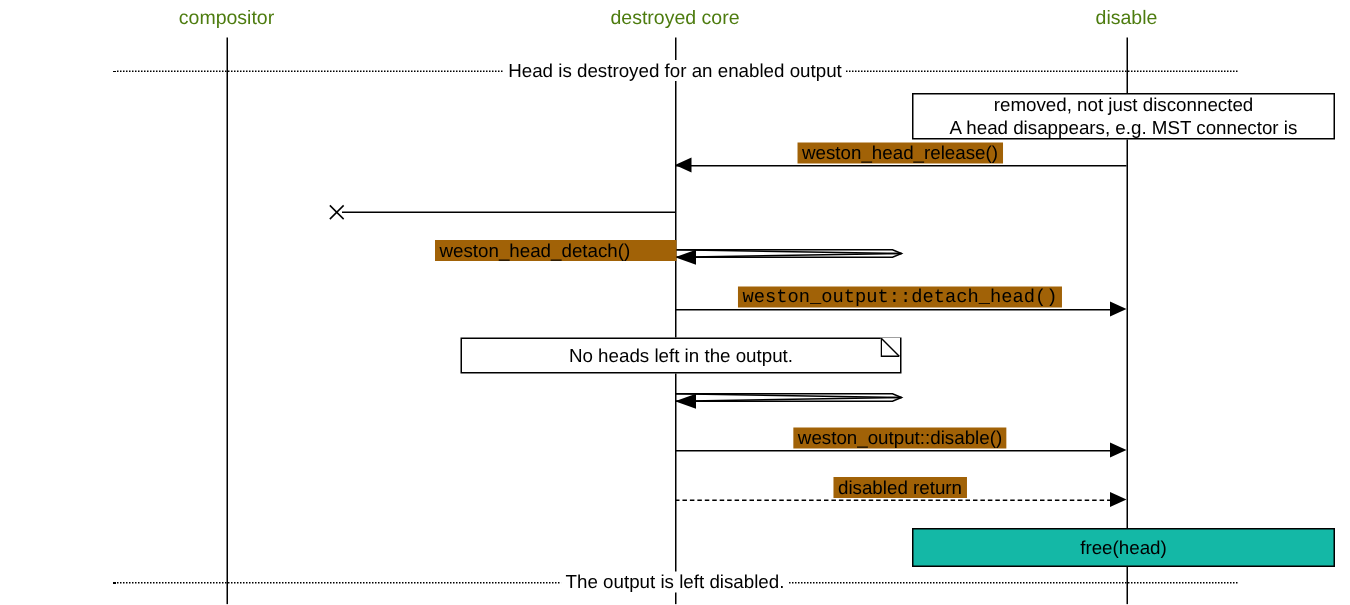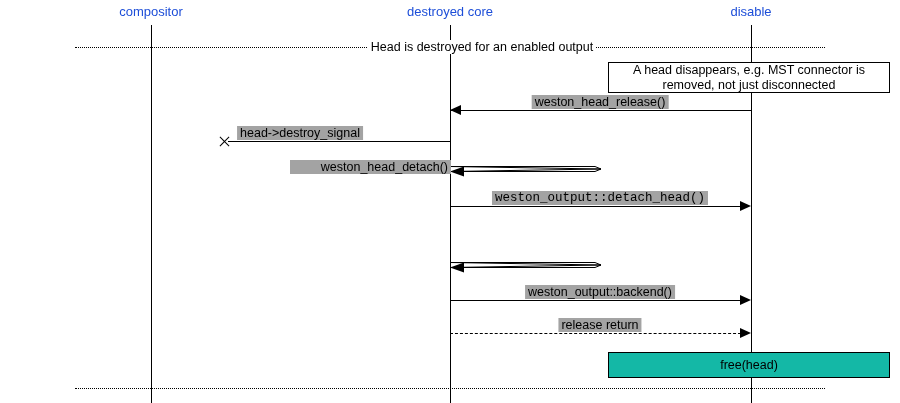--- a/index.html
+++ b/index.html
@@ -17,36 +17,35 @@
     height: 403px;
     background: #ffffff;
     overflow: hidden;
   }
   .lifeline-head {
     position: absolute;
     transform: translateX(-50%);
     white-space: nowrap;
     font-size: 13px;
     line-height: 16px;
-    color: #1d4ed8;
+    color: #4d7c0f;
   }
   .lifeline {
     position: absolute;
     width: 1px;
     background: #000;
   }
   .sep-label {
     position: absolute;
     transform: translate(-50%, -50%);
     background: #ffffff;
     padding: 0 3px;
     font-size: 12.5px;
     white-space: nowrap;
     line-height: 14px;
-    margin-left: 32px;
   }
   .sep-line {
     position: absolute;
     height: 0;
     border-top: 1px dotted #000;
   }
   .note {
     position: absolute;
     border: 1px solid #000;
     background: #ffffff;
@@ -85,21 +84,21 @@
     border-top: 5px solid transparent;
     border-bottom: 5px solid transparent;
     border-right: 11px solid #000;
   }
   .msg-label {
     position: absolute;
     transform: translateX(-50%);
     white-space: nowrap;
     font-size: 12.5px;
     line-height: 14px;
-    background: #a3a3a3;
+    background: #a16207;
     padding: 0 3px;
   }
   .msg-label.right-anchored {
     transform: none;
   }
   .selfcall {
     position: absolute;
   }
   .xmark {
     position: absolute;
@@ -137,66 +136,74 @@
   <div class="lifeline-head" style="left:751px; top:4px;">disable</div>
 
   <div class="lifeline" style="left:151px; top:25px; height:378px;"></div>
   <div class="lifeline" style="left:450px; top:25px; height:378px;"></div>
   <div class="lifeline" style="left:751px; top:25px; height:378px;"></div>
 
   <div class="sep-line" style="left:75px; top:47px; width:750px;"></div>
   <div class="sep-label" style="left:450px; top:47px;">Head is destroyed for an enabled output</div>
 
   <div class="note" style="left:608px; top:62px; width:282px; height:31px; flex-direction:column;">
+    <span>removed, not just disconnected</span>
     <span>A head disappears, e.g. MST connector is</span>
-    <span>removed, not just disconnected</span>
   </div>
 
   <div class="msg-line" style="left:450px; top:110px; width:301px;"></div>
   <div class="arrowhead-left" style="left:450px; top:105px;"></div>
   <div class="msg-label" style="left:600px; top:95px;">weston_head_release()</div>
 
   <div class="msg-line" style="left:228px; top:141px; width:222px;"></div>
   <div class="xmark" style="left:218px; top:135px; width:13px; height:13px;">
       <i></i>
       <i></i>
     </div>
-  <div class="msg-label" style="left:300px; top:126px;">head-&gt;destroy_signal</div>
 
   <div class="selfcall" style="left:450px; top:160px;">
     <svg width="160" height="24" viewBox="0 0 160 24">
       <polyline points="0.5,6.5 145,6.5 151,9 145,11.5 0.5,11.5" fill="none" stroke="#000" stroke-width="1"></polyline>
       <line x1="0.5" y1="6.5" x2="151" y2="9" stroke="#000" stroke-width="1"></line>
       <line x1="151" y1="9" x2="0.5" y2="11.5" stroke="#000" stroke-width="1"></line>
       <polygon points="0,11.5 14,6.5 14,16.5" fill="#000"></polygon>
     </svg>
   </div>
-  <div class="msg-label right-anchored" style="left:290px; top:160px; width:155px; text-align:right;">weston_head_detach()</div>
+  <div class="msg-label right-anchored" style="left:290px; top:160px; width:155px; text-align:left;">weston_head_detach()</div>
 
   <div class="msg-line" style="left:450px; top:206px; width:296px;"></div>
   <div class="arrowhead-right" style="left:740px; top:201px;"></div>
   <div class="msg-label" style="left:600px; top:191px;font-family:Liberation Mono, monospace;">weston_output::detach_head()</div>
 
+  <div class="note folded" style="left:307px; top:225px; width:294px; height:24px;">
+    <span>No heads left in the output.</span>
+    <svg width="14" height="14" style="position:absolute; top:-1px; right:-1px;">
+      <polygon points="0,0 13,0 13,13 0,13" fill="#ffffff" stroke="none"></polygon>
+      <polyline points="0.5,0.5 0.5,12.5 12.5,12.5" fill="none" stroke="#000" stroke-width="1"></polyline>
+      <line x1="0.5" y1="0.5" x2="12.5" y2="12.5" stroke="#000" stroke-width="1"></line>
+    </svg>
+  </div>
 
   <div class="selfcall" style="left:450px; top:256px;">
     <svg width="160" height="24" viewBox="0 0 160 24">
       <polyline points="0.5,6.5 145,6.5 151,9 145,11.5 0.5,11.5" fill="none" stroke="#000" stroke-width="1"></polyline>
       <line x1="0.5" y1="6.5" x2="151" y2="9" stroke="#000" stroke-width="1"></line>
       <line x1="151" y1="9" x2="0.5" y2="11.5" stroke="#000" stroke-width="1"></line>
       <polygon points="0,11.5 14,6.5 14,16.5" fill="#000"></polygon>
     </svg>
   </div>
 
   <div class="msg-line" style="left:450px; top:300px; width:296px;"></div>
   <div class="arrowhead-right" style="left:740px; top:295px;"></div>
-  <div class="msg-label" style="left:600px; top:285px;">weston_output::backend()</div>
+  <div class="msg-label" style="left:600px; top:285px;">weston_output::disable()</div>
 
   <div class="msg-line dashed" style="left:450px; top:333px; width:296px;"></div>
   <div class="arrowhead-right" style="left:740px; top:328px;"></div>
-  <div class="msg-label" style="left:600px; top:318px;">release return</div>
+  <div class="msg-label" style="left:600px; top:318px;">disabled return</div>
 
   <div class="act-box" style="left:608px; top:352px; width:282px; height:26px;">
     <span>free(head)</span>
   </div>
 
   <div class="sep-line" style="left:75px; top:388px; width:750px;"></div>
+  <div class="sep-label" style="left:450px; top:388px;">The output is left disabled.</div>
 
 </div>
 
 </body></html>

